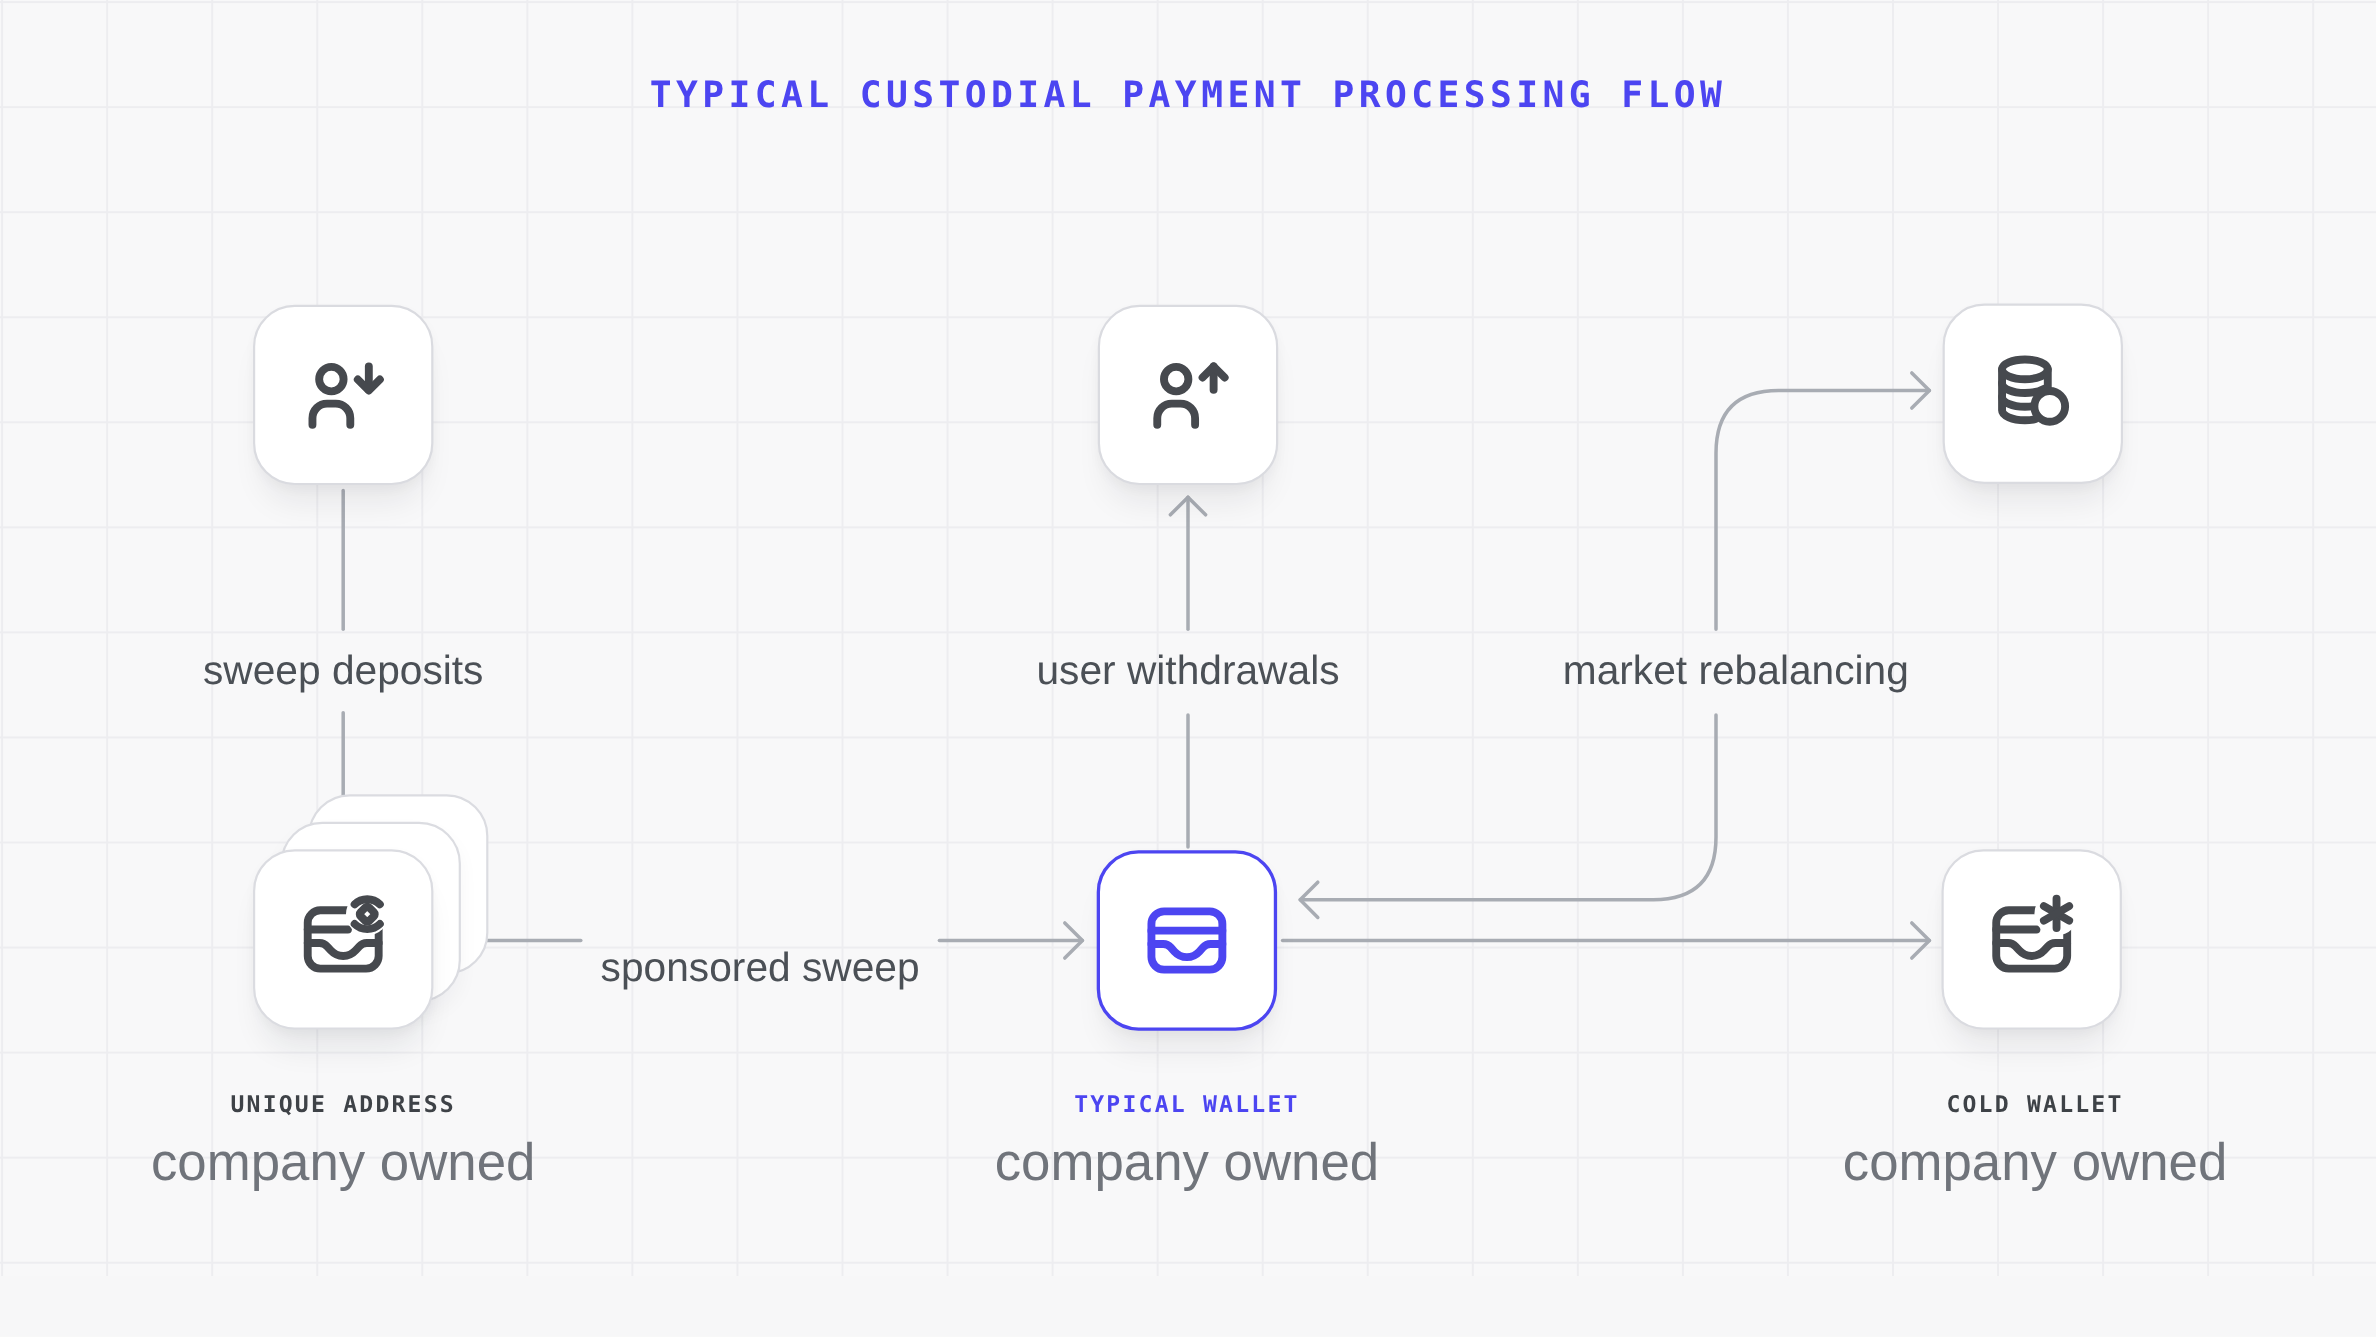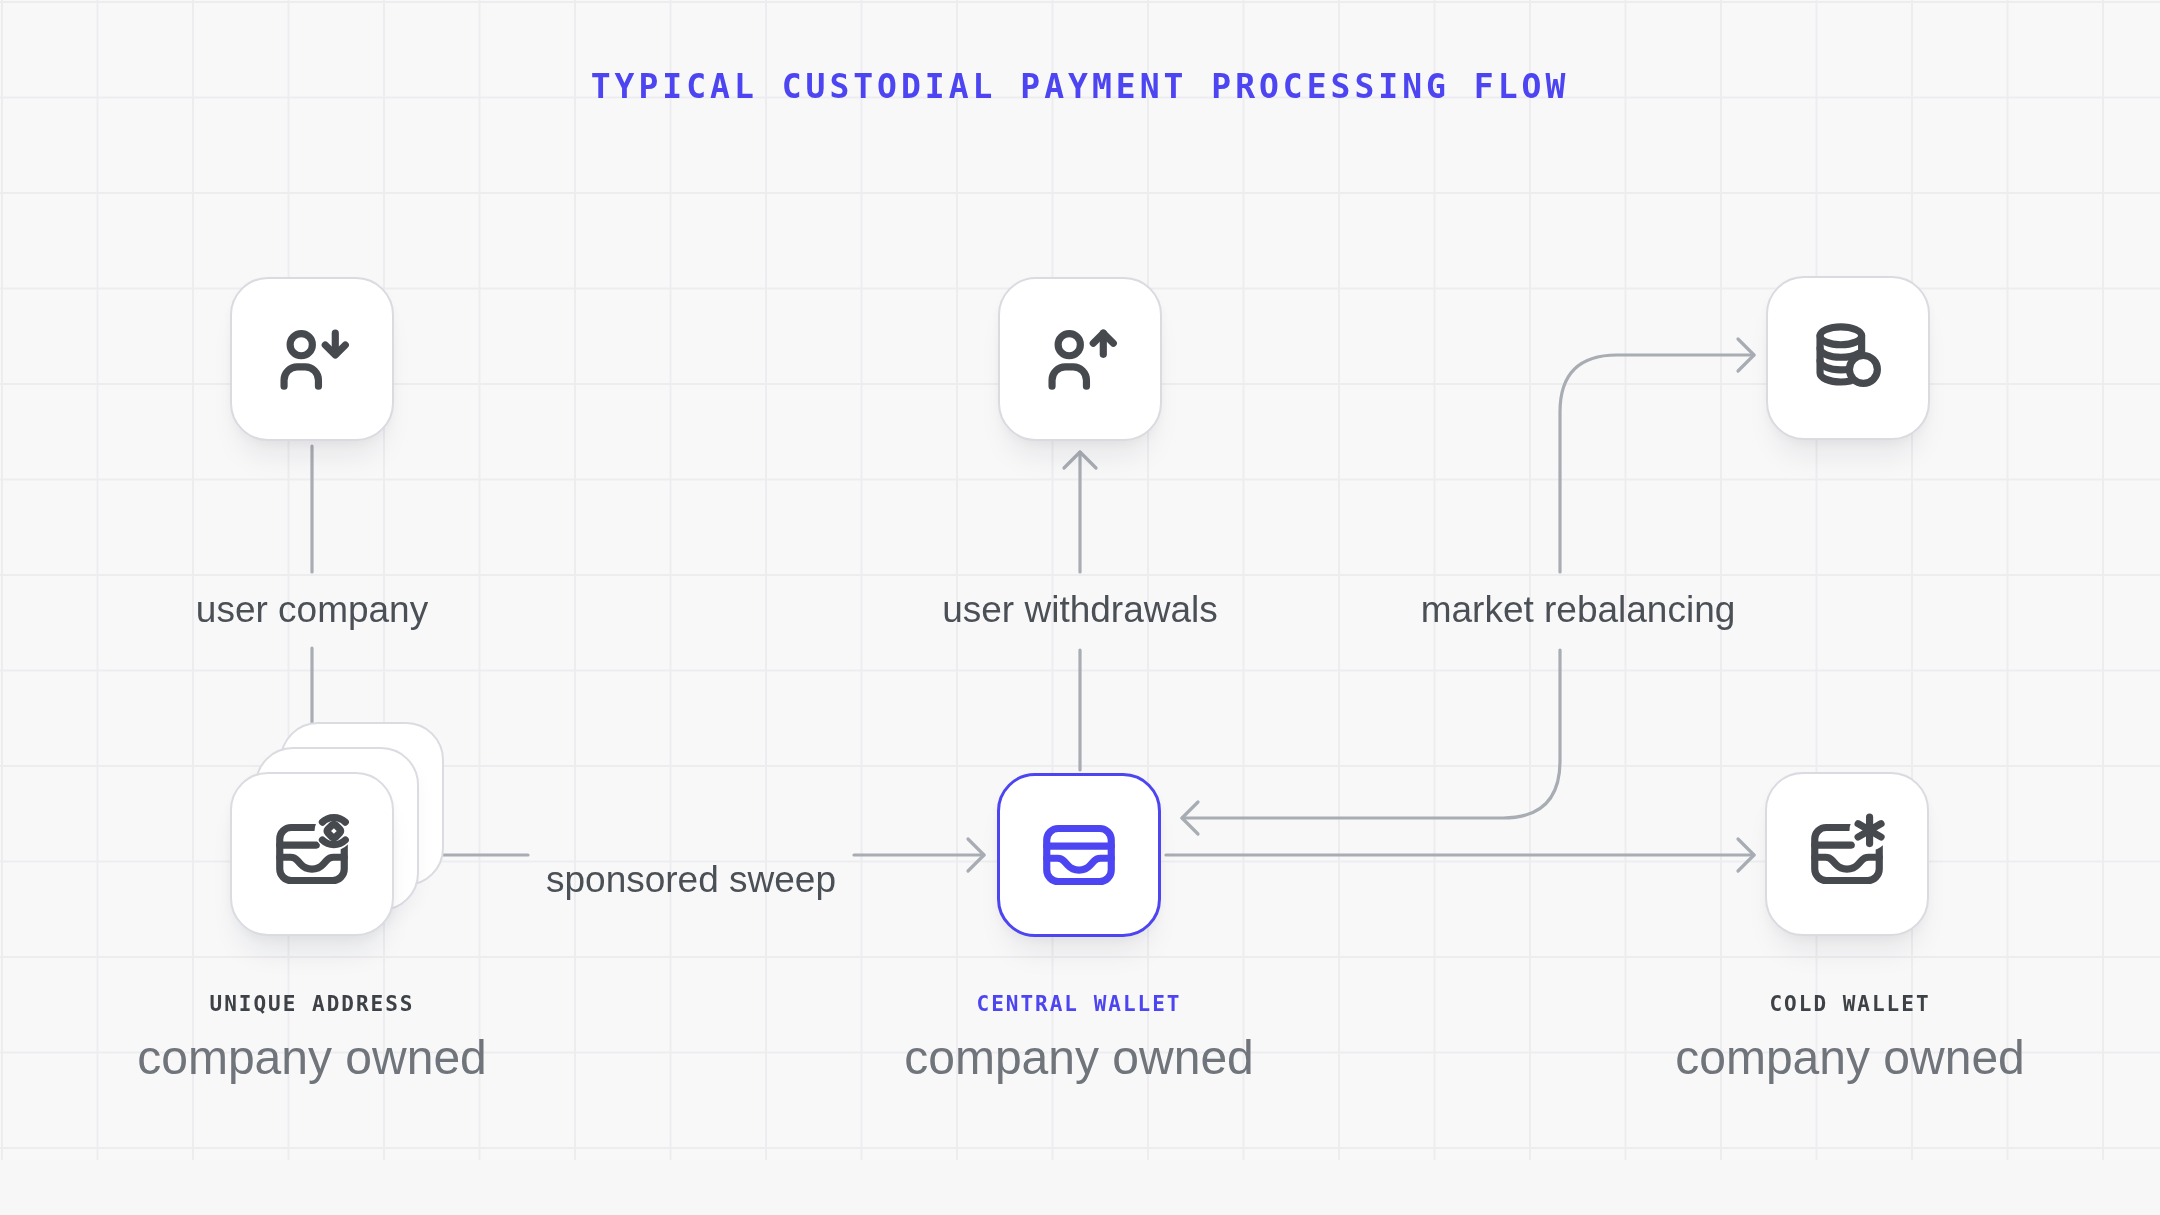--- a/index.html
+++ b/index.html
@@ -154,31 +154,31 @@
       <rect class="icon-stroke" x="3" y="4.6" width="18" height="14.8" rx="3.2"></rect>
       <path class="icon-stroke" d="M3 9.5h10.2"></path>
       <path class="icon-stroke" d="M3 12.9h3c.72 0 1.42.31 1.9.86l.95 1.05a4.25 4.25 0 0 0 6.3 0l.95-1.05c.48-.55 1.18-.86 1.9-.86H21"></path>
       <circle class="mask-fill" cx="18.3" cy="5.4" r="5.6"></circle>
       <path class="icon-stroke" d="M18.3 1.7v7.4"></path>
       <path class="icon-stroke" d="M15.1 3.55l6.4 3.7"></path>
       <path class="icon-stroke" d="M21.5 3.55l-6.4 3.7"></path>
     </svg>
   </div>
 
-  <div class="flow-label" style="left:312px;top:610px">user company</div>
+  <div class="flow-label" style="left:312px;top:610px">sweep deposits</div>
   <div class="flow-label" style="left:1080px;top:610px">user withdrawals</div>
   <div class="flow-label" style="left:1578px;top:610px">market rebalancing</div>
   <div class="flow-label" style="left:691px;top:880px">sponsored sweep</div>
 
   <div class="node-label" style="left:312px;top:992px">
     <div class="node-title">UNIQUE ADDRESS</div>
     <div class="node-sub">company owned</div>
   </div>
   <div class="node-label" style="left:1079px;top:992px">
-    <div class="node-title accent">CENTRAL WALLET</div>
+    <div class="node-title accent">TYPICAL WALLET</div>
     <div class="node-sub">company owned</div>
   </div>
   <div class="node-label" style="left:1850px;top:992px">
     <div class="node-title">COLD WALLET</div>
     <div class="node-sub">company owned</div>
   </div>
 
 </div>
 
 </body></html>

